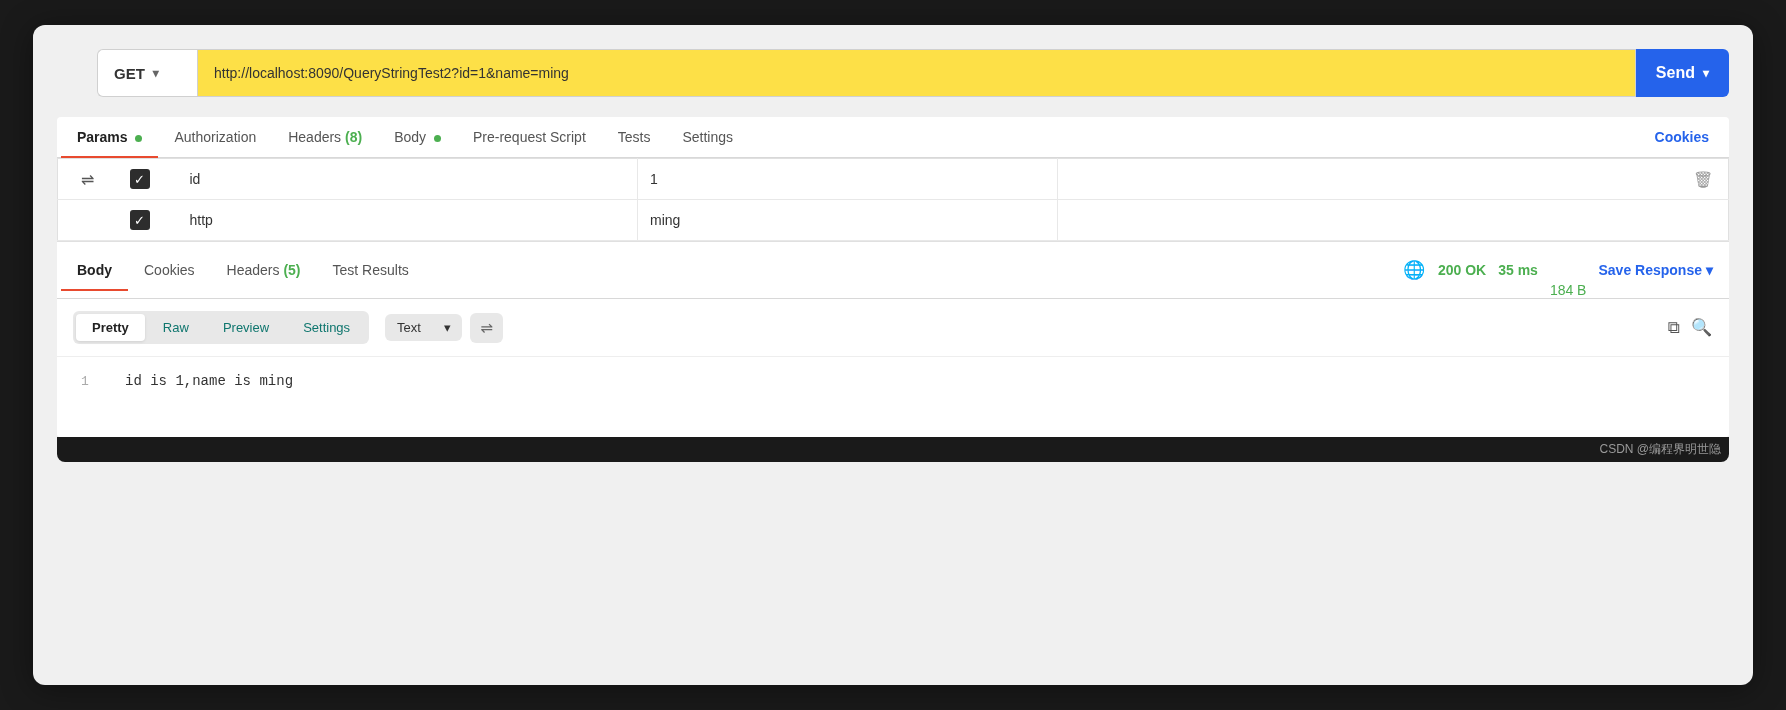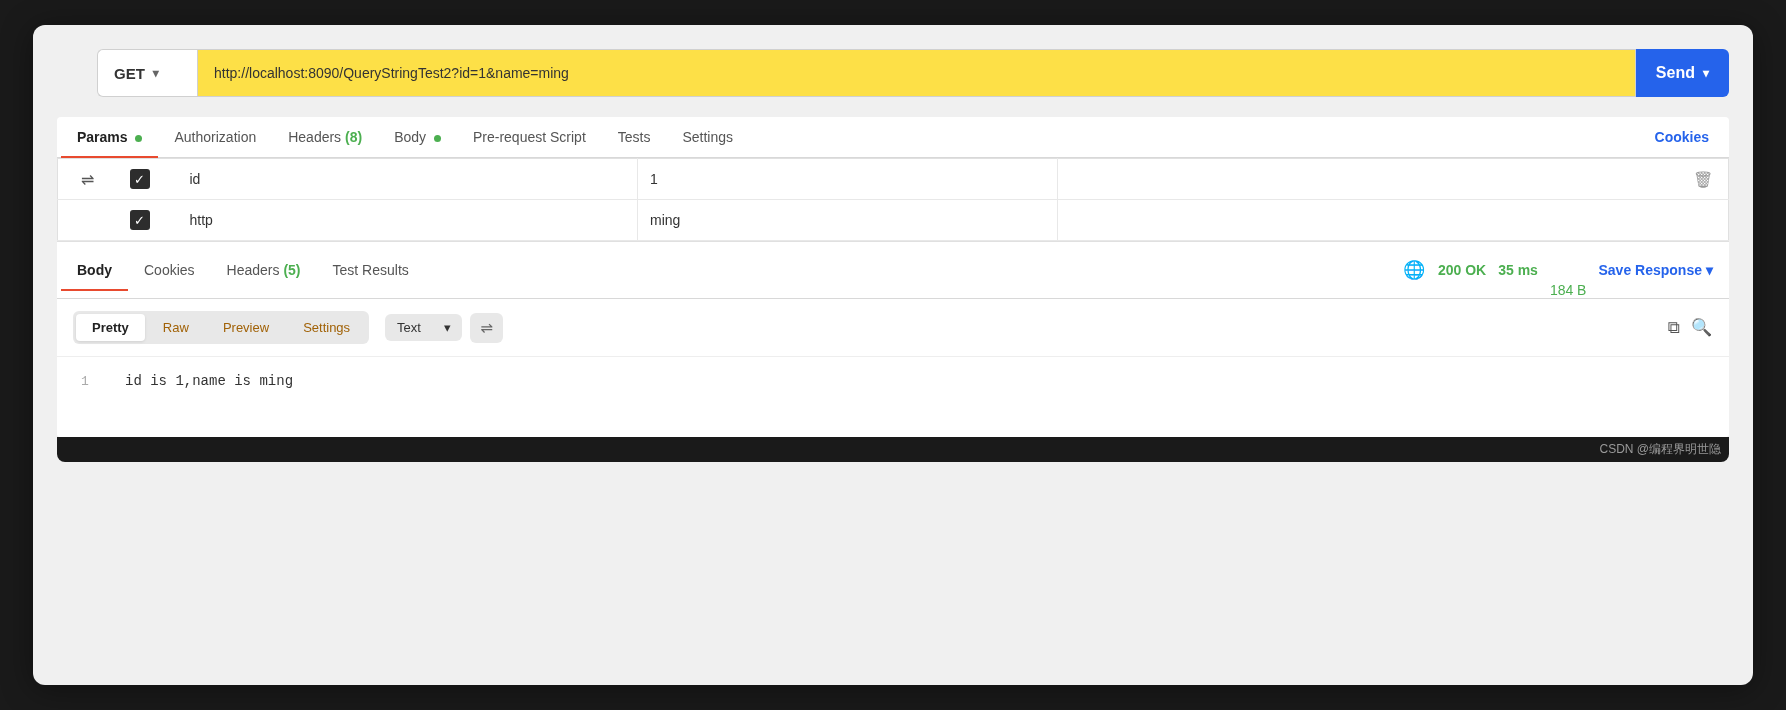--- a/index.html
+++ b/index.html
@@ -267,21 +267,21 @@
       display: flex;
       background: #e8e8e8;
       border-radius: 6px;
       padding: 3px;
       gap: 2px;
     }
     .view-tab {
       padding: 6px 16px;
       border-radius: 4px;
       font-size: 13px;
-      color: #a16207;
+      color: #0f766e;
       cursor: pointer;
     }
     .view-tab.active {
       background: #fff;
       color: #222;
       font-weight: 700;
       box-shadow: 0 1px 3px rgba(0,0,0,0.1);
     }
     .format-select {
       display: flex;

